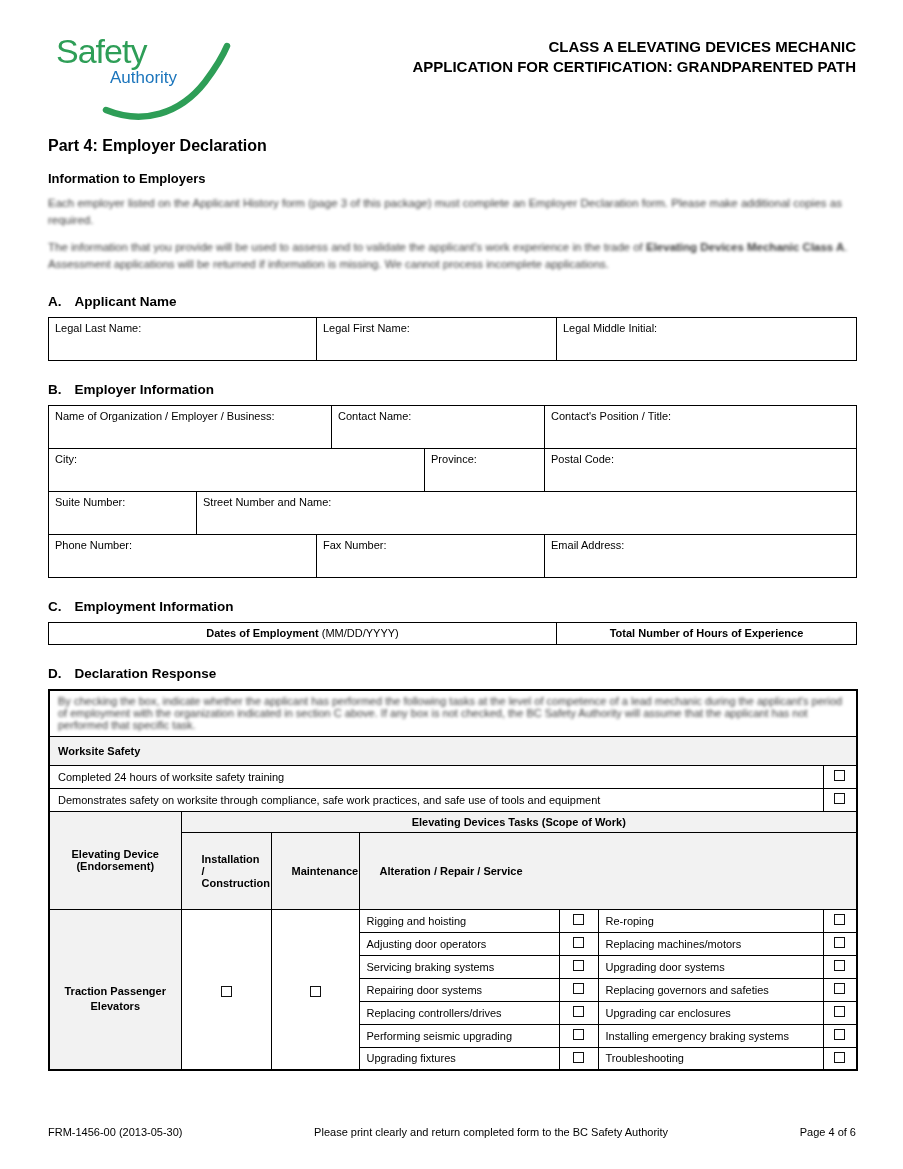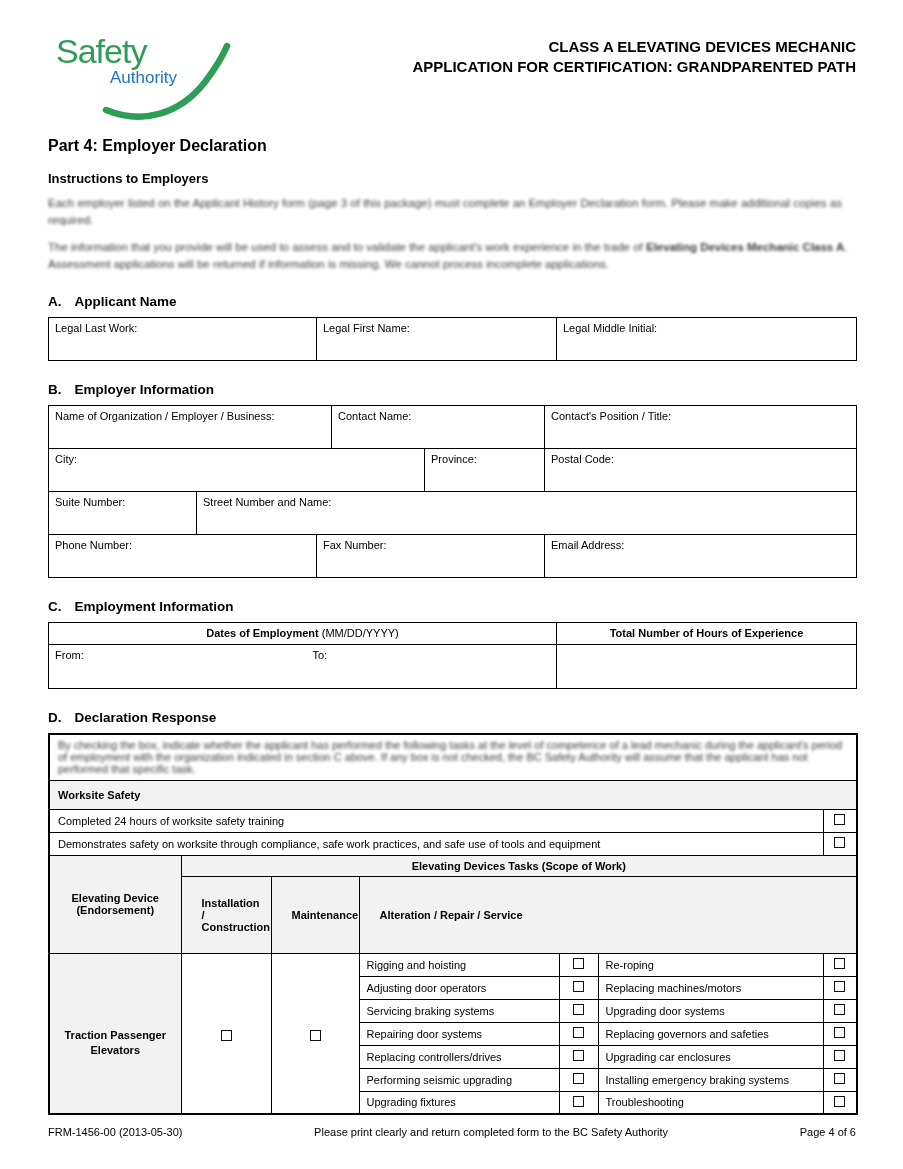--- a/index.html
+++ b/index.html
@@ -74,37 +74,37 @@
       <span class="logo-safety">Safety</span>
       <span class="logo-authority">Authority</span>
     </div>
     <div class="titles">
       <div>CLASS A ELEVATING DEVICES MECHANIC</div>
       <div>APPLICATION FOR CERTIFICATION: GRANDPARENTED PATH</div>
     </div>
   </div>
 
   <div class="part-heading">Part 4: Employer Declaration</div>
-  <div class="instr-heading">Instructions to Employers</div>
+  <div class="instr-heading">Information to Employers</div>
   <div class="para blurred">Each employer listed on the Applicant History form (page 3 of this package) must complete an Employer Declaration form. Please make additional copies as required.</div>
   <div class="para blurred"><span>The information that you provide will be used to assess and to validate the applicant's work experience in the trade of </span><span class="b">Elevating Devices Mechanic Class A</span><span>. Assessment applications will be returned if information is missing. We cannot process incomplete applications.</span></div>
 
   <div class="sec-heading">
     <span class="letter">A.</span>
     <span>Applicant Name</span>
   </div>
   <table class="form">
     <colgroup>
         <col style="width:268px">
         <col style="width:240px">
         <col style="width:300px">
       </colgroup>
     <tbody>
         <tr class="row43">
-      <td><span>Legal Last Work:</span></td>
+      <td><span>Legal Last Name:</span></td>
       <td><span>Legal First Name:</span></td>
       <td><span>Legal Middle Initial:</span></td>
     </tr>
   </tbody>
     </table>
 
   <div class="sec-heading">
     <span class="letter">B.</span>
     <span>Employer Information</span>
   </div>
@@ -148,29 +148,20 @@
   <table class="form">
     <colgroup>
         <col style="width:508px">
         <col style="width:300px">
       </colgroup>
     <tbody>
         <tr class="c-head">
       <td><span class="b">Dates of Employment</span><span class="norm"> (MM/DD/YYYY)</span></td>
       <td>Total Number of Hours of Experience</td>
     </tr>
-    <tr class="c-data">
-      <td>
-        <div class="fromto">
-          <span class="from">From:</span>
-          <span>To:</span>
-        </div>
-      </td>
-      <td></td>
-    </tr>
   </tbody>
     </table>
 
   <div class="sec-heading">
     <span class="letter">D.</span>
     <span>Declaration Response</span>
   </div>
   <table class="dtable">
     <colgroup>
       <col style="width:132px">

